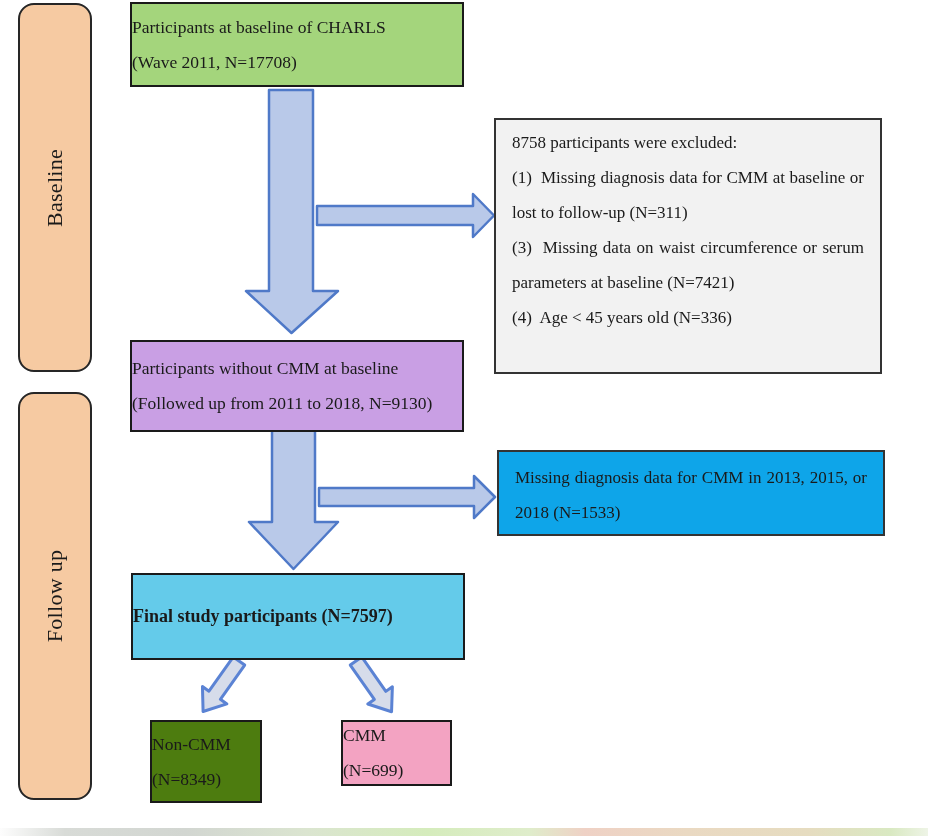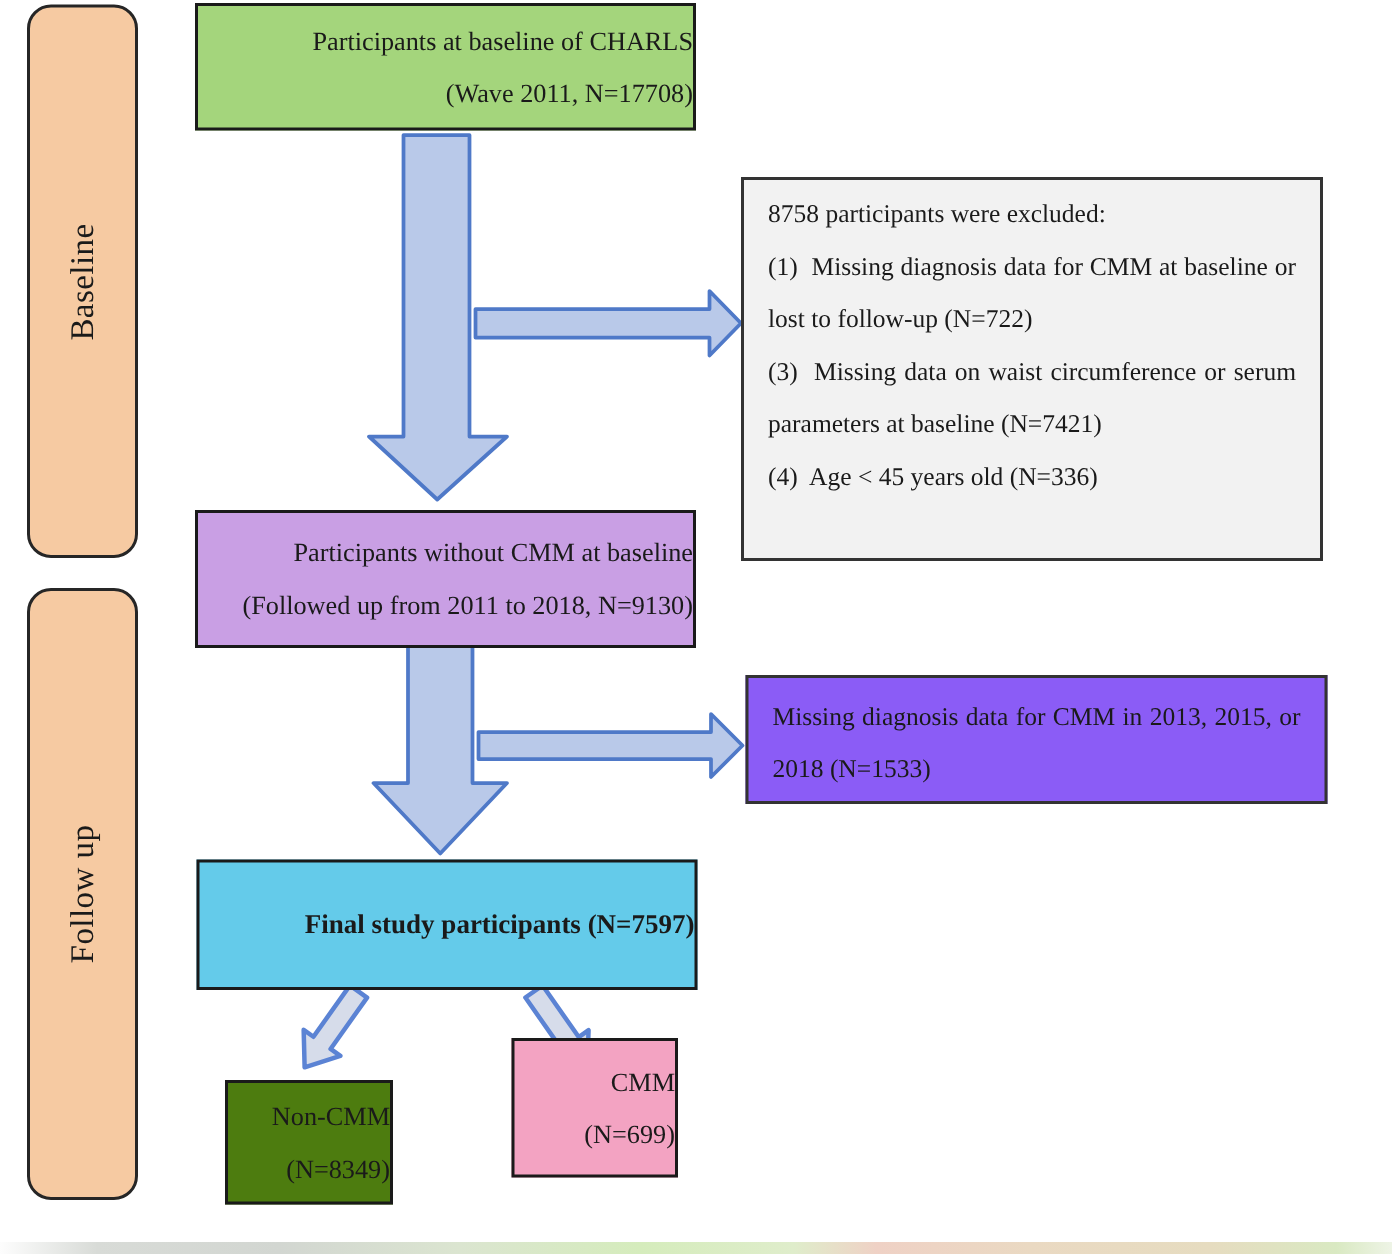--- a/index.html
+++ b/index.html
@@ -12,28 +12,28 @@
     position:absolute;left:18px;width:74px;box-sizing:border-box;
     border:2px solid #262626;border-radius:16px;
     display:flex;align-items:center;justify-content:center;
   }
   .phase-bar .vtext{transform:rotate(-90deg);white-space:nowrap;font-size:22px;letter-spacing:.3px;}
   .bar-baseline{top:3px;height:369px;}
   .bar-followup{top:392px;height:408px;}
   
   .fbox{
     position:absolute;box-sizing:border-box;border:2px solid #1a1a1a;
-    display:flex;flex-direction:column;align-items:flex-end;justify-content:center;
+    display:flex;flex-direction:column;align-items:flex-start;justify-content:center;
     text-align:center;font-size:17.5px;line-height:35px;
   }
   .box-green{left:130px;top:2px;width:334px;height:85px;}
   .box-purple{left:130px;top:340px;width:334px;height:92px;}
   .box-blue{left:131px;top:573px;width:334px;height:87px;font-size:18px;font-weight:bold;}
   .box-pink1{left:150px;top:720px;width:112px;height:83px;}
-  .box-pink2{left:341px;top:692px;width:111px;height:93px;}
+  .box-pink2{left:341px;top:720px;width:111px;height:66px;}
   
   .xbox{
     position:absolute;box-sizing:border-box;border:2px solid #333333;
     font-size:17px;line-height:35px;
   }
   .xbox1{left:494px;top:82px;width:388px;height:256px;padding:5px 16px 0 16px;}
   .xbox2{left:497px;top:450px;width:388px;height:86px;padding:8px 16px 0 16px;}
   .xline{text-align:left;}
   .xline.j{text-align:justify;text-align-last:justify;}
   
@@ -72,32 +72,32 @@
   </svg>
 
   <div class="fbox box-green" style="background: rgb(164, 213, 124);">
     <div>Participants at baseline of CHARLS</div>
     <div>(Wave 2011, N=17708)</div>
   </div>
 
   <div class="xbox xbox1" style="background: rgb(242, 242, 242); margin-top: 36px;">
     <div class="xline">8758 participants were excluded:</div>
     <div class="xline j">(1)&nbsp; Missing diagnosis data for CMM at baseline or</div>
-    <div class="xline">lost to follow-up (N=722)</div>
+    <div class="xline">lost to follow-up (N=311)</div>
     <div class="xline j">(3)&nbsp; Missing data on waist circumference or serum</div>
     <div class="xline">parameters at baseline (N=7421)</div>
     <div class="xline">(4)&nbsp; Age &lt; 45 years old (N=336)</div>
   </div>
 
   <div class="fbox box-purple" style="background: rgb(201, 159, 228);">
     <div>Participants without CMM at baseline</div>
     <div>(Followed up from 2011 to 2018, N=9130)</div>
   </div>
 
-  <div class="xbox xbox2" style="background: #8b5cf6;">
+  <div class="xbox xbox2" style="background: #0ea5e9;">
     <div class="xline j">Missing diagnosis data for CMM in 2013, 2015, or</div>
     <div class="xline">2018 (N=1533)</div>
   </div>
 
   <div class="fbox box-blue" style="background: rgb(100, 203, 234);">
     <div>Final study participants (N=7597)</div>
   </div>
 
   <div class="fbox box-pink1" style="background: #4d7c0f;">
     <div>Non-CMM</div>

